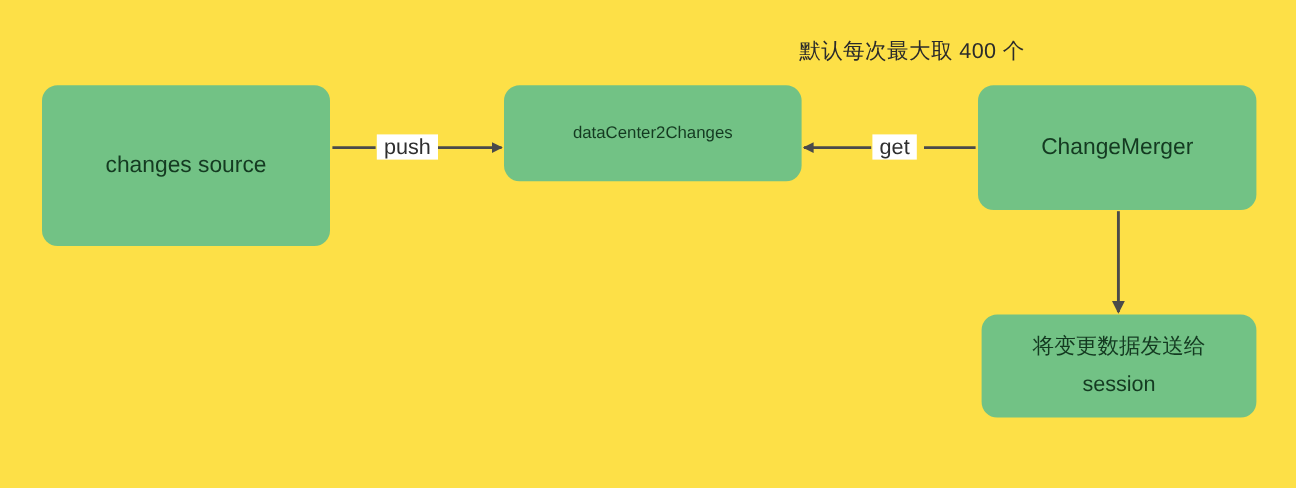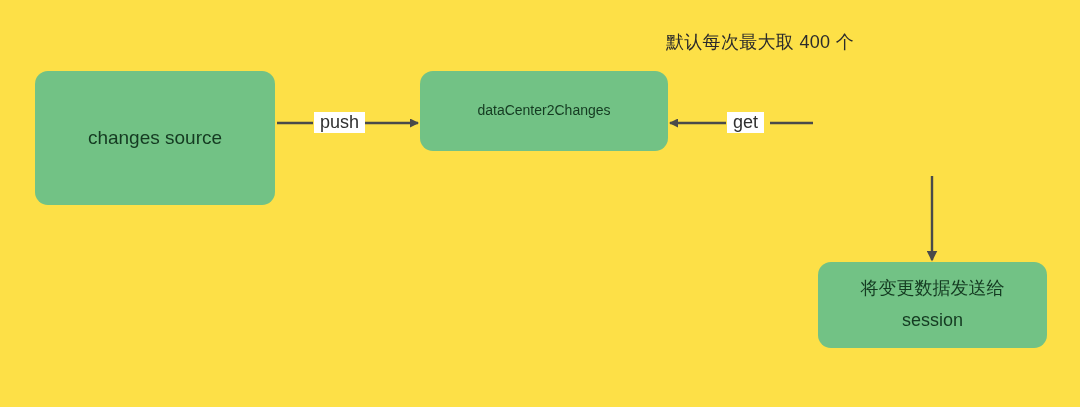--- a/index.html
+++ b/index.html
@@ -122,19 +122,22 @@
   <div class="edge-label" id="edge-label-get">get</div>
 
   <div class="node" id="node-changes-source">
     <span class="node-label">changes source</span>
   </div>
 
   <div class="node" id="node-datacenter2changes">
     <span class="node-label">dataCenter2Changes</span>
   </div>
 
+  <div class="node" id="node-changemerger">
+    <span class="node-label">ChangeMerger</span>
+  </div>
 
   <div class="node" id="node-send-to-session">
     <span class="node-label">将变更数据发送给</span>
     <span class="node-label">session</span>
   </div>
 
 </div>
 
 </body></html>

